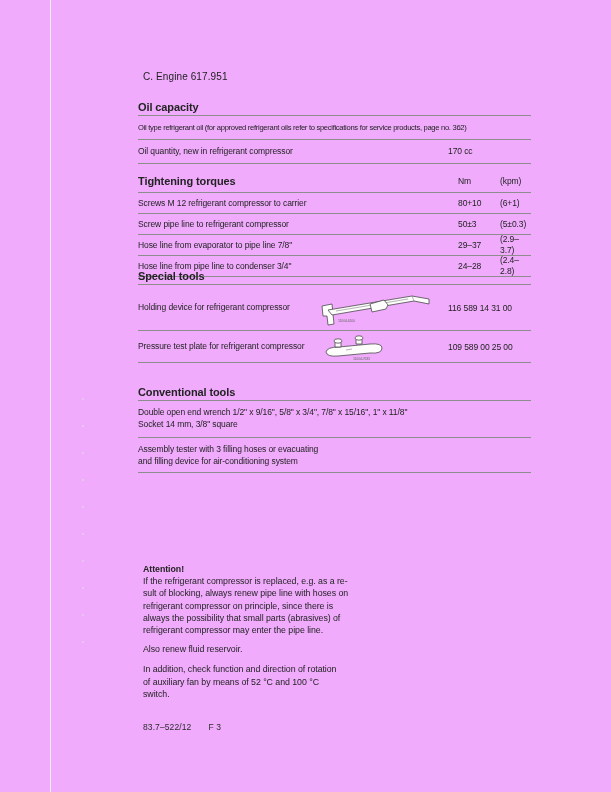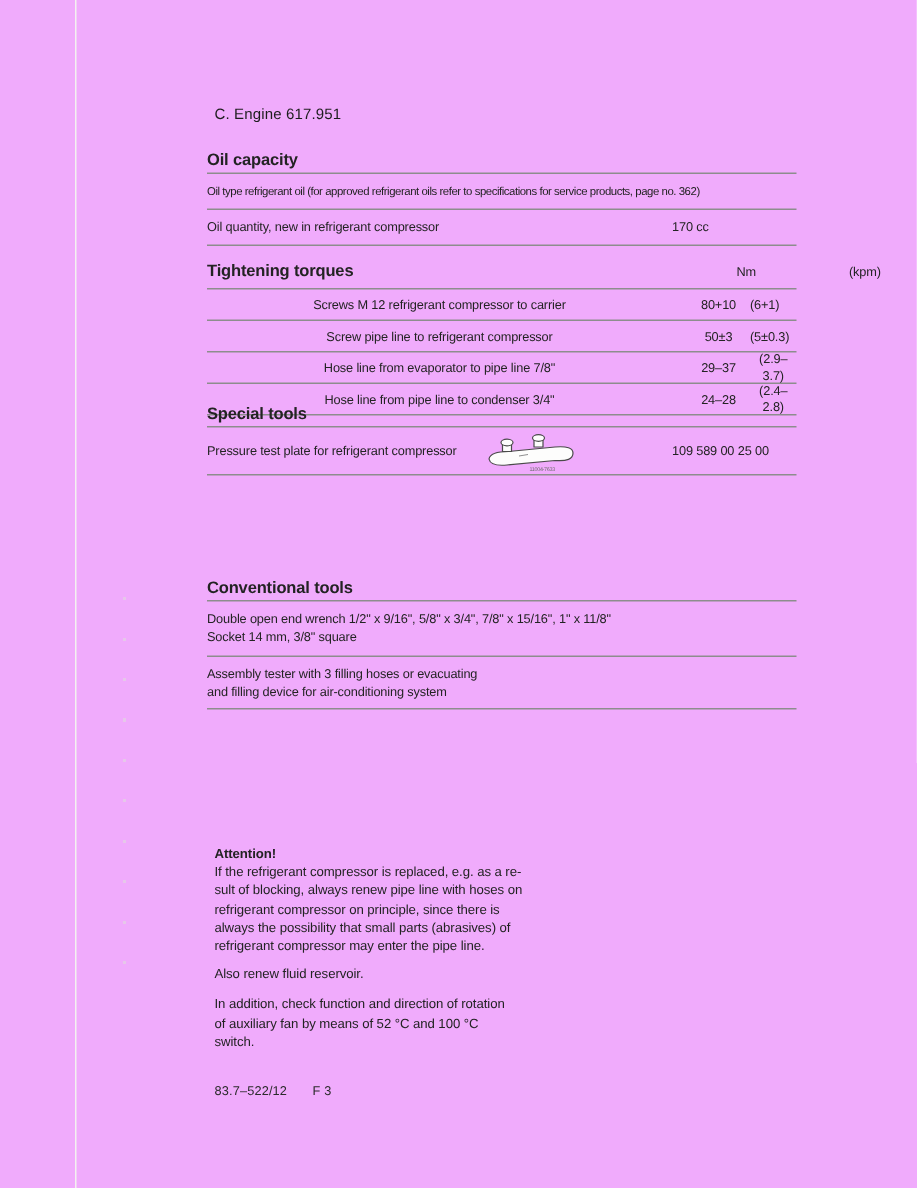--- a/index.html
+++ b/index.html
@@ -25,23 +25,23 @@
     position:absolute;left:143px;top:71px;
     font-size:10px;letter-spacing:.1px;color:#1d1d1d;
   }
   .section{position:absolute;left:138px;width:393px;}
   .trow{
     display:flex;align-items:center;
     border-bottom:1px solid #8d8d8d;
     font-size:8.5px;letter-spacing:-.1px;line-height:11px;
   }
   .thead{height:16px;font-weight:bold;font-size:11px;}
-  .h22{height:22px;gap:33px;}
+  .h22{height:22px;}
   .h23{height:23px;}
-  .h20{height:20px;text-align:center;}
+  .h20{height:20px;}
   .h45{height:45px;position:relative;}
   .h31{height:31px;position:relative;}
   .h37{height:37px;align-items:flex-start;padding-top:5px;box-sizing:border-box;}
   .h35{height:35px;align-items:flex-start;padding-top:5px;box-sizing:border-box;}
   .lbl310{width:310px;flex:none;}
   .lbl225{width:225px;flex:none;}
   .nmcol{width:42px;flex:none;padding-left:10px;}
   .tight{font-size:7.6px;letter-spacing:-.3px;white-space:nowrap;text-align:right;}
   .multiline{white-space:pre-line;line-height:12px;}
   .toolnum{position:absolute;left:310px;top:50%;transform:translateY(-50%);}
@@ -110,20 +110,32 @@
       <span class="lbl310">Hose line from pipe line to condenser 3/4"</span>
       <span class="nmcol">24–28</span>
       <span>(2.4–2.8)</span>
     </div>
   </div>
 
   <div class="section" style="top:268px">
     <div class="trow thead">
       <span>Special tools</span>
     </div>
+    <div class="trow h45">
+      <span style="width:175px">Holding device for refrigerant compressor</span>
+      <svg class="toolart" style="left:180px;top:4px" width="120" height="40" viewBox="0 0 120 40">
+        <path class="ln" d="M4,17 L14,15 L16,35 L10,36 L9,27 L5,27 Z"></path>
+        <path class="ln" d="M10,21 L94,7 L111,10 L111,15 L96,12 L14,26 Z"></path>
+        <path class="thin" d="M18,22 L90,10"></path>
+        <path class="ln" d="M52,15 L66,11 L70,16 L68,20 L54,23 Z"></path>
+        <path class="thin" d="M94,7 L96,12"></path>
+        <text x="20" y="33">11004-6100</text>
+      </svg>
+      <span class="toolnum">116 589 14 31 00</span>
+    </div>
     <div class="trow h31">
       <span style="width:175px">Pressure test plate for refrigerant compressor</span>
       <svg class="toolart" style="left:182px;top:3px" width="70" height="28" viewBox="0 0 70 28">
         <path class="ln" d="M6,18 Q7,13 19,13 L50,10 Q62,9 62,14 Q62,20 50,19 L18,22 Q7,23 6,18 Z"></path>
         <path class="ln" d="M15,8 L21,8 L21,13 L15,13 Z"></path>
         <ellipse class="ln" cx="18" cy="7" rx="4" ry="2.2"></ellipse>
         <path class="ln" d="M36,5 L42,5 L42,10 L36,10 Z"></path>
         <ellipse class="ln" cx="39" cy="4" rx="4" ry="2.2"></ellipse>
         <path class="thin" d="M26,16 L32,15"></path>
         <text x="33" y="26">11004-7633</text>

